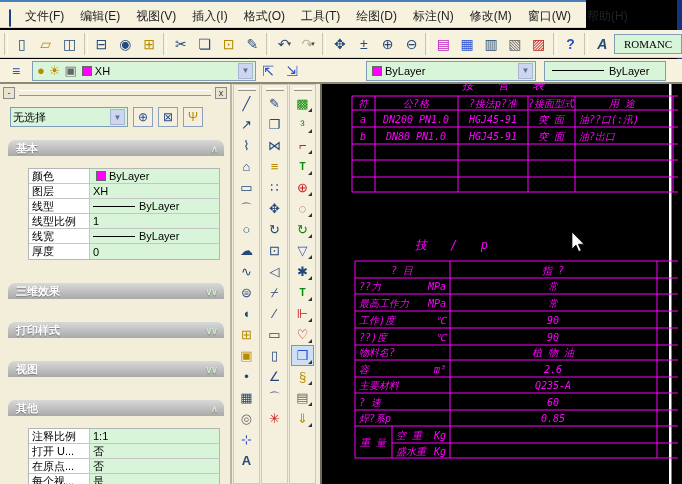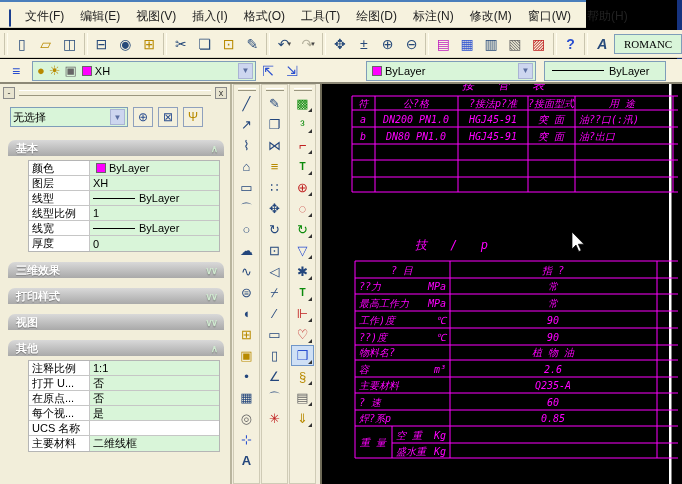--- a/index.html
+++ b/index.html
@@ -50,28 +50,28 @@
     border-top:1px solid #fff; border-bottom:1px solid #9a967f; }
   .pal-combo-row { display:flex; align-items:center; margin:7px 6px 0 10px; }
   .sel-combo { width:118px; }
   .pal-btn { width:20px; height:20px; margin-left:5px; border:1px solid #8fa0bd; background:#f4f0dd;
     display:flex; align-items:center; justify-content:center; font-size:12px; color:#2a4d8f; }
   .cat-bar { height:16px; margin:0 6px 0 8px; border-radius:7px 7px 0 0;
     background:linear-gradient(#d9d9d9,#a9a9a9); color:#fff; font-weight:bold;
     display:flex; align-items:center; padding:0 8px; text-shadow:0 1px 1px #777; }
   .cat-bar .chev { margin-left:auto; color:#cfe8cf; font-weight:bold; font-size:10px; letter-spacing:-2px; }
   .cat-basic { margin-top:13px; }
-  .grid { margin:4px 10px 0 28px; background:#fff; border:1px solid #b5b5b5; }
+  .grid { margin:12px 10px 0 28px; background:#fff; border:1px solid #b5b5b5; }
   .prow { display:flex; height:15px; border-bottom:1px solid #c6c6c6; align-items:center; }
   .prow:last-child { border-bottom:none; }
   .plabel { width:61px; padding-left:3px; border-right:1px solid #c6c6c6; height:100%; display:flex; align-items:center; }
   .pvalue { flex:1; height:100%; background:#d9f5d9; padding-left:3px; display:flex; align-items:center; }
   .pvalue.white { background:#fff; }
   .pv-line { display:inline-block; width:42px; border-top:1px solid #000; margin-right:4px; }
-  .collapsed { margin-top:10px; }
+  .collapsed { margin-top:23px; }
 
   
   .vtools { position:absolute; left:232px; top:84px; width:88px; height:400px; background:#f1eddc;
     display:flex; }
   .vcol { width:27px; margin-left:1px; background:#f4f0dd; border:1px solid #cfcbb6; display:flex; flex-direction:column; align-items:center; }
   .vgrip { width:18px; height:3px; margin:3px 0 2px 0; border-top:1px solid #fff; border-bottom:1px solid #9a967f; }
   .v-btn { width:23px; height:21px; display:flex; align-items:center; justify-content:center;
     font-size:13px; color:#23467c; position:relative; border:1px solid transparent; }
   .v-btn.pressed { background:#cfe0f5; border:1px solid #7096c8; }
   .v-btn .fly { position:absolute; right:1px; bottom:1px; width:0; height:0;

